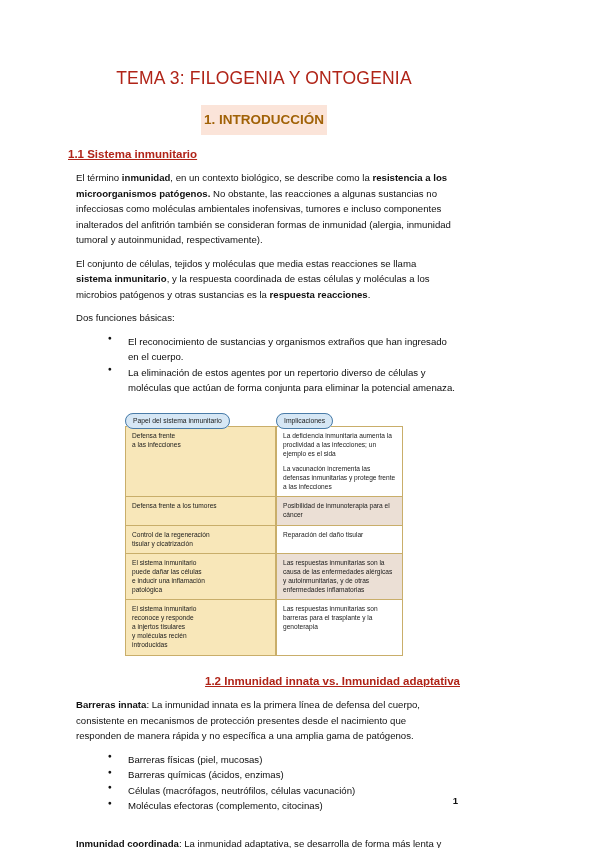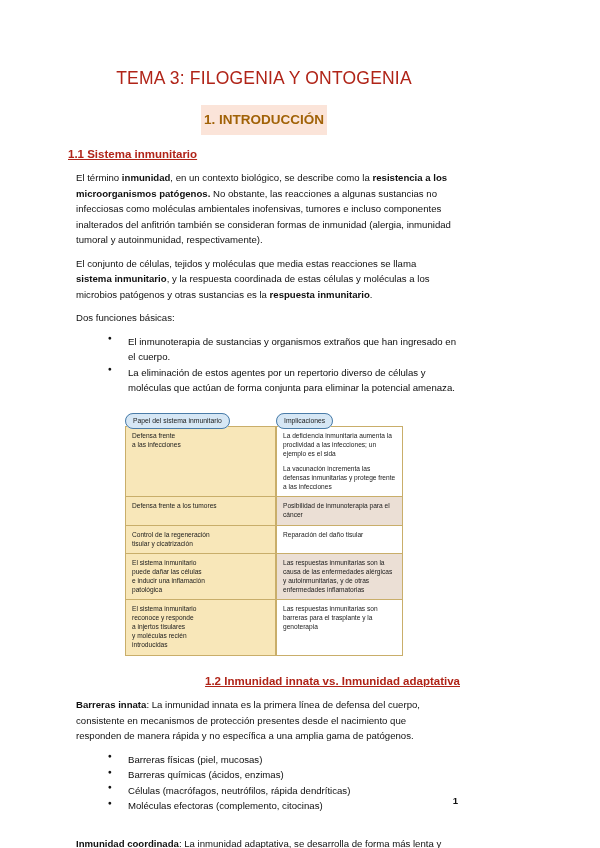--- a/index.html
+++ b/index.html
@@ -165,26 +165,26 @@
   <h1 class="doc-title">TEMA 3: FILOGENIA Y ONTOGENIA</h1>
 
   <div class="section-heading-wrap">
     <span class="section-heading">1.   INTRODUCCIÓN</span>
   </div>
 
   <h2 class="sub-heading">1.1 Sistema inmunitario</h2>
 
   <p class="body"><span>El término </span><span class="b">inmunidad</span><span>, en un contexto biológico, se describe como la </span><span class="b">resistencia a los microorganismos patógenos.</span><span> No obstante, las reacciones a algunas sustancias no infecciosas como moléculas ambientales inofensivas, tumores e incluso componentes inalterados del anfitrión también se consideran formas de inmunidad (alergia, inmunidad tumoral y autoinmunidad, respectivamente).</span></p>
 
-  <p class="body"><span>El conjunto de células, tejidos y moléculas que media estas reacciones se llama </span><span class="b">sistema inmunitario</span><span>, y la respuesta coordinada de estas células y moléculas a los microbios patógenos y otras sustancias es la </span><span class="b">respuesta inmunitario</span><span>.</span></p>
+  <p class="body"><span>El conjunto de células, tejidos y moléculas que media estas reacciones se llama </span><span class="b">sistema inmunitario</span><span>, y la respuesta coordinada de estas células y moléculas a los microbios patógenos y otras sustancias es la </span><span class="b">respuesta reacciones</span><span>.</span></p>
 
   <p class="body">Dos funciones básicas:</p>
 
   <ul class="bullets">
-    <li>El inmunoterapia de sustancias y organismos extraños que han ingresado en el cuerpo.</li>
+    <li>El reconocimiento de sustancias y organismos extraños que han ingresado en el cuerpo.</li>
     <li>La eliminación de estos agentes por un repertorio diverso de células y moléculas que actúan de forma conjunta para eliminar la potencial amenaza.</li>
   </ul>
 
   <div class="figure-wrap">
     <table class="imm-table">
       <tbody>
           <tr>
         <td class="hdr-cell">
           <span class="hdr-pill">Papel del sistema inmunitario</span>
         </td>
@@ -243,21 +243,21 @@
   </div>
 
   <h2 class="sub-heading spaced-top">1.2  Inmunidad innata vs. Inmunidad adaptativa</h2>
 
   <p class="body"><span class="b">Barreras innata</span><span>: La inmunidad innata es la primera línea de defensa del cuerpo, consistente en mecanismos de protección presentes desde el nacimiento que responden de manera rápida y no específica a una amplia gama de patógenos.</span></p>
 
 
   <ul class="bullets">
     <li>Barreras físicas (piel, mucosas)</li>
     <li>Barreras químicas (ácidos, enzimas)</li>
-    <li>Células (macrófagos, neutrófilos, rápida dendríticas)</li>
+    <li>Células (macrófagos, neutrófilos, células vacunación)</li>
     <li>Moléculas efectoras (complemento, citocinas)</li>
   </ul>
 
   <div class="gap-md"></div>
 
   <p class="body"><span class="b">Inmunidad coordinada</span><span>: La inmunidad adaptativa, se desarrolla de forma más lenta y proporciona una defensa más especializada y eficaz contra las infecciones.</span></p>
 
   <div class="page-number">1</div>
 
 </div>

